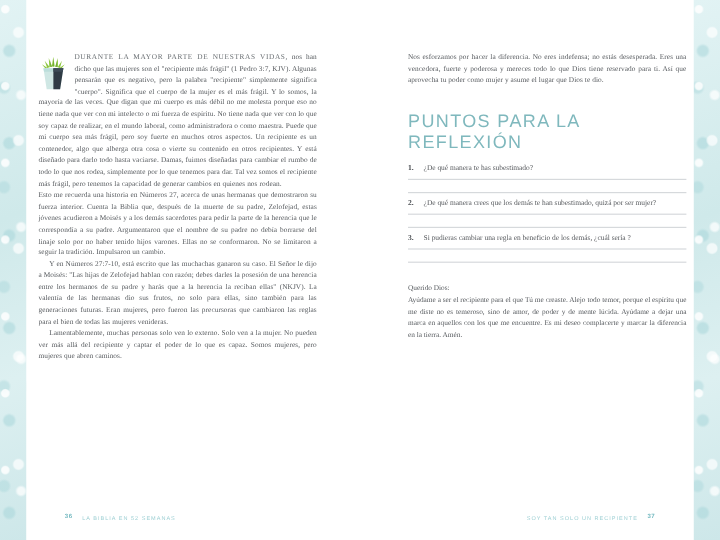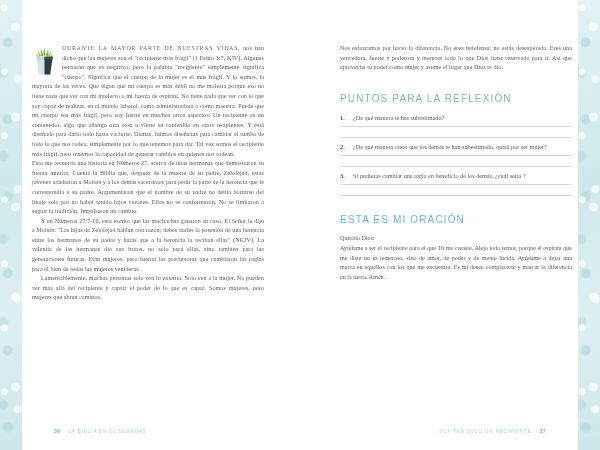--- a/index.html
+++ b/index.html
@@ -88,21 +88,21 @@
     letter-spacing: 0.55px;
     color: #6a6f73;
   }
 
   
   .plant-svg { display: block; width: 25px; height: 31px; }
 
   
   .section-head {
     font-family: "Liberation Sans", sans-serif;
-    font-size: 10px;
+    font-size: 15px;
     letter-spacing: 1.15px;
     color: #7fb8bd;
     margin: 0 0 9px 0;
     font-weight: 400;
     text-transform: uppercase;
   }
   .section-head.accent-strong { color: #63bdc4; }
 
   
   .q-list {
@@ -273,21 +273,20 @@
           <div class="rule-group">
             <div class="rule"></div>
             <div class="rule"></div>
           </div>
         </li>
 
       </ol>
 
       <div class="spacer-14"></div>
 
-      <h2 class="section-head accent-strong">ESTA ES MI ORACIÓN</h2>
 
       <p class="prayer-salutation">Querido Dios:</p>
       <p class="prayer-body">Ayúdame a ser el recipiente para el que Tú me creaste. Alejo todo temor, porque el espíritu que me diste no es temeroso, sino de amor, de poder y de mente lúcida. Ayúdame a dejar una marca en aquellos con los que me encuentre. Es mi deseo complacerte y marcar la diferencia en la tierra. Amén.</p>
     </div>
 
     <div class="footer footer-right">
       <span class="footer-title">SOY TAN SOLO UN RECIPIENTE</span>
       <span class="folio">37</span>
     </div>
   </div>

